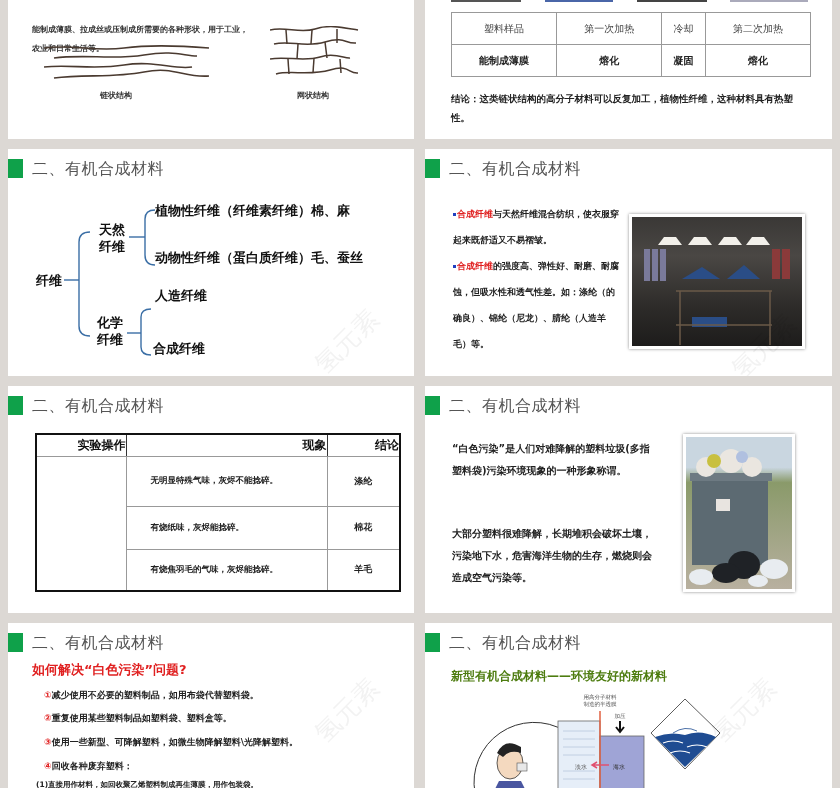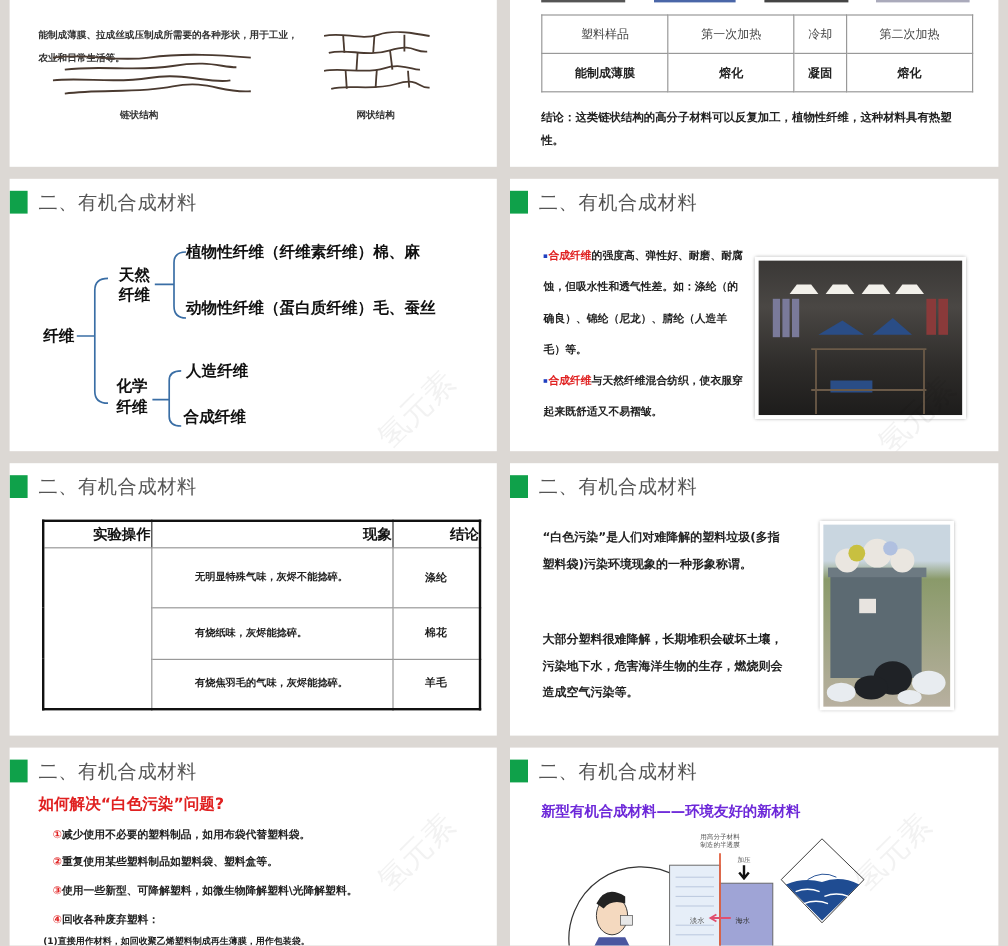--- a/index.html
+++ b/index.html
@@ -39,35 +39,35 @@
   
   .s4 .para { position: absolute; left: 28px; top: 52px; width: 170px; font-size: 9px; font-weight: bold; line-height: 26px; color: #222; }
   .red { color: #e02020; }
   .bl { display: inline-block; width: 3px; height: 3px; background: #2040c0; vertical-align: middle; margin-right: 1px; }
   .photo { position: absolute; border: 3px solid #fff; box-shadow: 0 0 3px rgba(0,0,0,0.45); }
 
   
   table.t5 { position: absolute; left: 27px; top: 47px; width: 366px; border-collapse: collapse; border: 2px solid #111; }
   table.t5 th { font-size: 12px; font-weight: bold; height: 22px; border: 1px solid #333; border-bottom: 1px solid #999; text-align: right; }
   table.t5 td { font-size: 8.5px; font-weight: bold; border: 1px solid #999; color: #222; }
-  table.t5 td.p { padding-left: 36px; height: 50px; }
+  table.t5 td.p { padding-left: 24px; height: 50px; }
   table.t5 td.c { text-align: center; font-size: 9px; }
 
   
   .s6 .p1 { position: absolute; left: 27px; top: 52px; width: 205px; font-size: 10px; font-weight: bold; line-height: 22px; color: #222; }
   .s6 .p2 { position: absolute; left: 27px; top: 137px; width: 205px; font-size: 10px; font-weight: bold; line-height: 22px; color: #222; }
 
   
   .s7 .q { position: absolute; left: 24px; top: 38px; font-size: 13px; font-weight: bold; color: #e02020; }
   .s7 .it { position: absolute; left: 36px; font-size: 9px; font-weight: bold; color: #222; }
   .s7 .it .n { color: #e02020; }
   .s7 .sub { position: absolute; left: 28px; font-size: 7.5px; font-weight: bold; color: #222; }
 
   
-  .s8 .q { position: absolute; left: 26px; top: 45px; font-size: 12px; font-weight: bold; color: #6d28d9; }
+  .s8 .q { position: absolute; left: 26px; top: 45px; font-size: 12px; font-weight: bold; color: #4d7c0f; }
 </style>
 </head>
 <body>
 
 <div class="slide s1">
   <div class="txt">能制成薄膜、拉成丝或压制成所需要的各种形状，用于工业，农业和日常生活等。</div>
   <svg style="position:absolute;left:36px;top:44px" width="180" height="40" viewBox="0 0 180 40">
     <g fill="none" stroke="#4a3a30" stroke-width="1.6">
       <path d="M0 6 C30 2,50 10,80 6 S140 4,165 6"></path>
       <path d="M10 16 C40 12,70 18,100 13 S140 14,153 14"></path>
@@ -136,33 +136,33 @@
       <path d="M143 160 Q133 160 133 168 L133 198 Q133 206 143 206"></path>
     </g>
   </svg>
   <div class="tn" style="left:28px;top:124px">纤维</div>
   <div class="tn" style="left:91px;top:73px">天然</div>
   <div class="tn" style="left:91px;top:90px">纤维</div>
   <div class="tn" style="left:147px;top:54px">植物性纤维（纤维素纤维）棉、麻</div>
   <div class="tn" style="left:147px;top:101px">动物性纤维（蛋白质纤维）毛、蚕丝</div>
   <div class="tn" style="left:89px;top:166px">化学</div>
   <div class="tn" style="left:89px;top:183px">纤维</div>
-  <div class="tn" style="left:147px;top:153px">人造纤维</div>
+  <div class="tn" style="left:147px;top:139px">人造纤维</div>
   <div class="tn" style="left:145px;top:192px">合成纤维</div>
   <div class="wm" style="left:300px;top:175px">氢元素</div>
 </div>
 
 <div class="slide s4">
   <div class="hdr">
     <div class="bar"></div>
     <div class="t">二、有机合成材料</div>
   </div>
   <div class="para">
+    <div><span class="bl"></span><span class="red">合成纤维</span><span>与天然纤维混合纺织，使衣服穿起来既舒适又不易褶皱。</span></div>
     <div><span class="bl"></span><span class="red">合成纤维</span><span>的强度高、弹性好、耐磨、耐腐蚀，但吸水性和透气性差。如：涤纶（的确良）、锦纶（尼龙）、腈纶（人造羊毛）等。</span></div>
-    <div><span class="bl"></span><span class="red">合成纤维</span><span>与天然纤维混合纺织，使衣服穿起来既舒适又不易褶皱。</span></div>
   </div>
   <div class="photo" style="left:204px;top:65px;width:176px;height:135px;background:linear-gradient(180deg,#3a3836 0%,#4a4744 30%,#2d2b29 70%,#1d1c1b 100%);">
     <svg width="170" height="129" viewBox="0 0 170 129">
       <g fill="#f2f0ea">
           <path d="M32 20 L44 20 L50 28 L26 28Z"></path>
           <path d="M62 20 L74 20 L80 28 L56 28Z"></path>
           <path d="M92 20 L104 20 L110 28 L86 28Z"></path>
           <path d="M120 20 L132 20 L138 28 L114 28Z"></path>
         </g>
       <g fill="#2a4d86">

